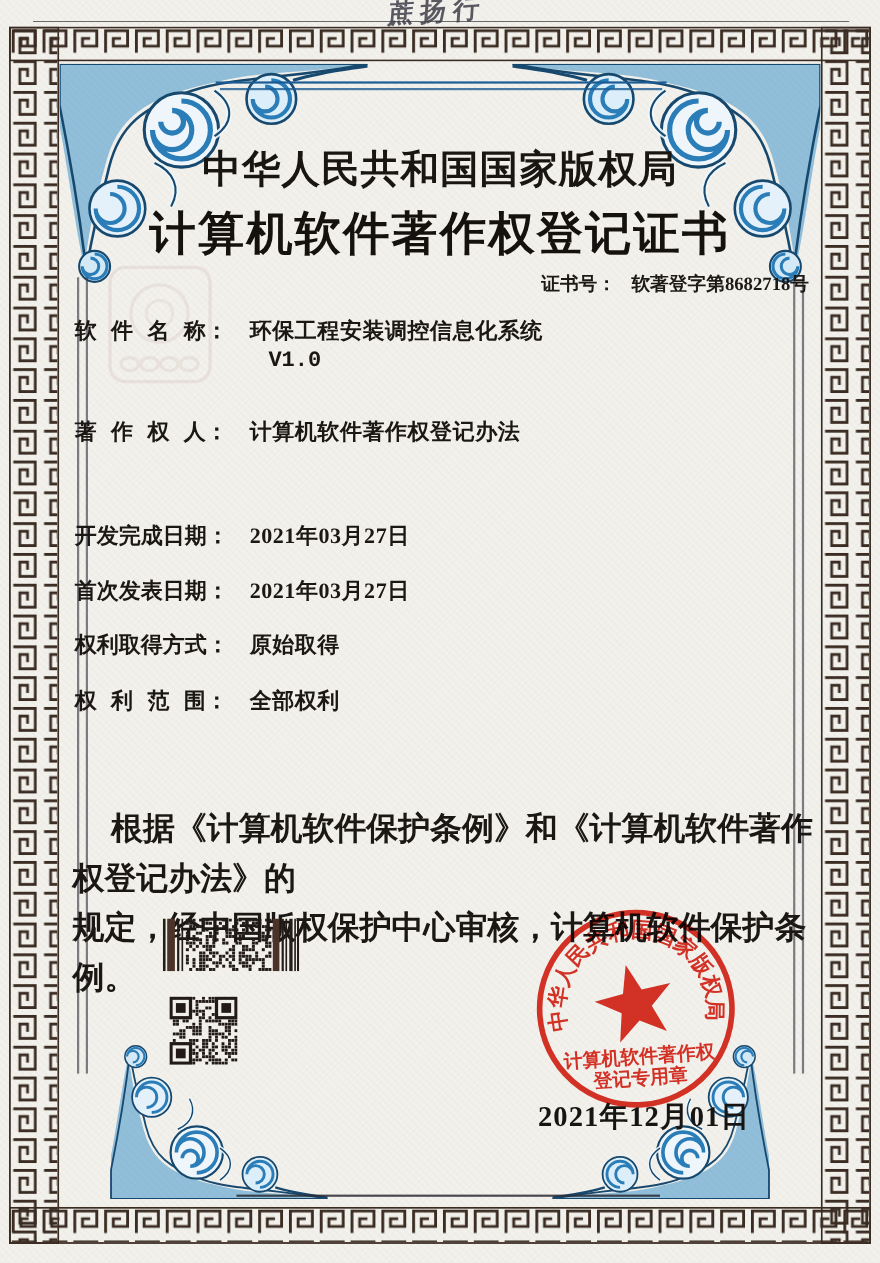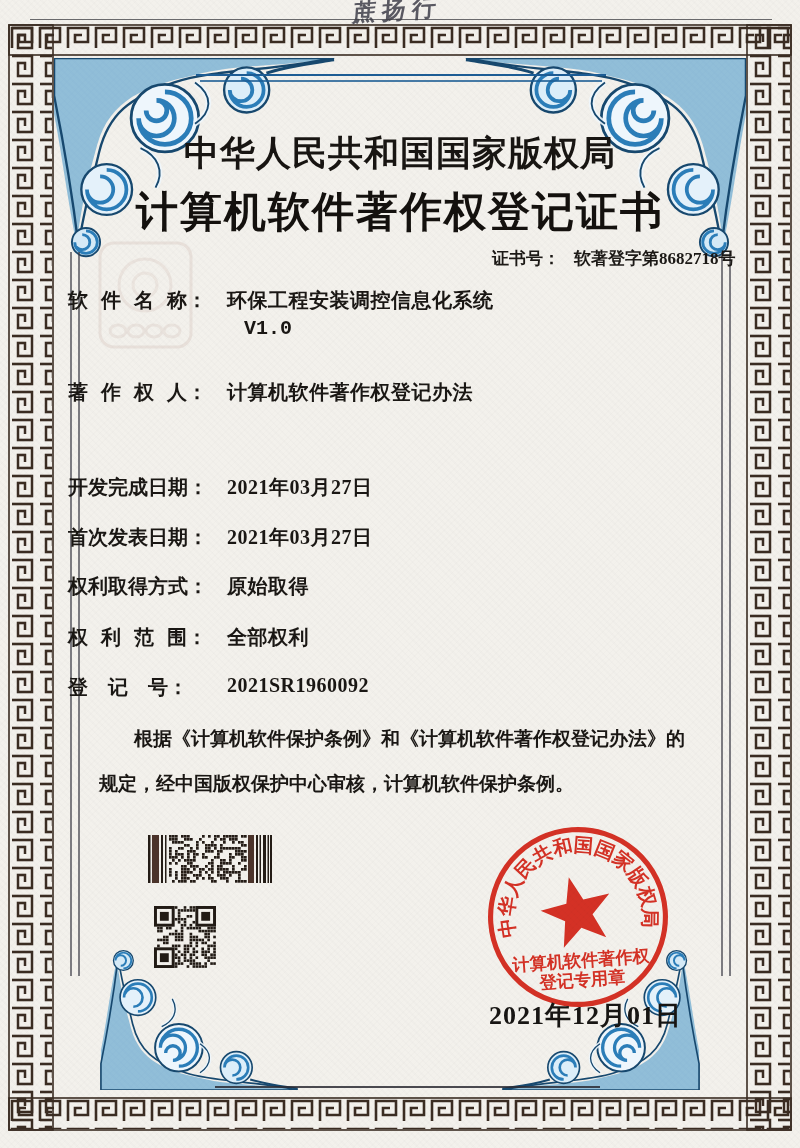--- a/index.html
+++ b/index.html
@@ -35,22 +35,22 @@
   .certno .v{margin-left:14px;}
   
   .frow{left:68px;width:640px;display:flex;font-size:20px;font-weight:bold;color:#1a1714;}
   .f-label{width:159px;flex:0 0 159px;word-spacing:8px;}
   .f-val{letter-spacing:.5px;text-align:center;}
   .r1{top:287px;} .r2{top:379px;} .r3{top:474px;} .r4{top:524px;} .r5{top:573px;}
   .r6{top:624px;} .r7{top:674px;}
   .v2{left:244px;top:317px;font-size:20px;font-weight:bold;color:#1a1714;
     font-family:"Liberation Mono","DejaVu Sans Mono",monospace;}
   
-  .statement{left:66px;top:716px;width:680px;font-size:19px;font-weight:bold;
-    color:#1a1714;line-height:45px;margin-left:33px;}
+  .statement{left:66px;top:732px;width:680px;font-size:29px;font-weight:bold;
+    color:#1a1714;line-height:45px;}
   .statement .ind{text-indent:35px;}
   
   .barcode{left:148px;top:835px;}
   .qrcode{left:154px;top:906px;}
   
   .serial{left:116px;top:992px;font-size:20px;color:#1d1a18;}
   .serial .no-label{font-weight:bold;}
   .serial .no-num{font-size:22px;letter-spacing:2px;font-weight:bold;color:#c5372b;margin-left:8px;}
   
   .seal{left:485px;top:824px;width:186px;height:186px;transform:rotate(-4deg);
@@ -180,24 +180,20 @@
     <span class="f-label">首次发表日期：</span>
     <span class="f-val">2021年03月27日</span>
   </div>
   <div class="abs frow r5">
     <span class="f-label">权利取得方式：</span>
     <span class="f-val">原始取得</span>
   </div>
   <div class="abs frow r6">
     <span class="f-label">权 利 范 围：</span>
     <span class="f-val">全部权利</span>
-  </div>
-  <div class="abs frow r7">
-    <span class="f-label">登　记　号：</span>
-    <span class="f-val">2021SR1960092</span>
   </div>
 
   <div class="abs statement">
     <div class="ind">根据《计算机软件保护条例》和《计算机软件著作权登记办法》的</div>
     <div>规定，经中国版权保护中心审核，计算机软件保护条例。</div>
   </div>
 
   <svg class="abs barcode" width="124" height="48" viewBox="0 0 124 48">
     <rect x="0" y="0" width="2.5" height="48" fill="#241c16"></rect>
     <rect x="4" y="0" width="7" height="48" fill="#4b332a"></rect>

